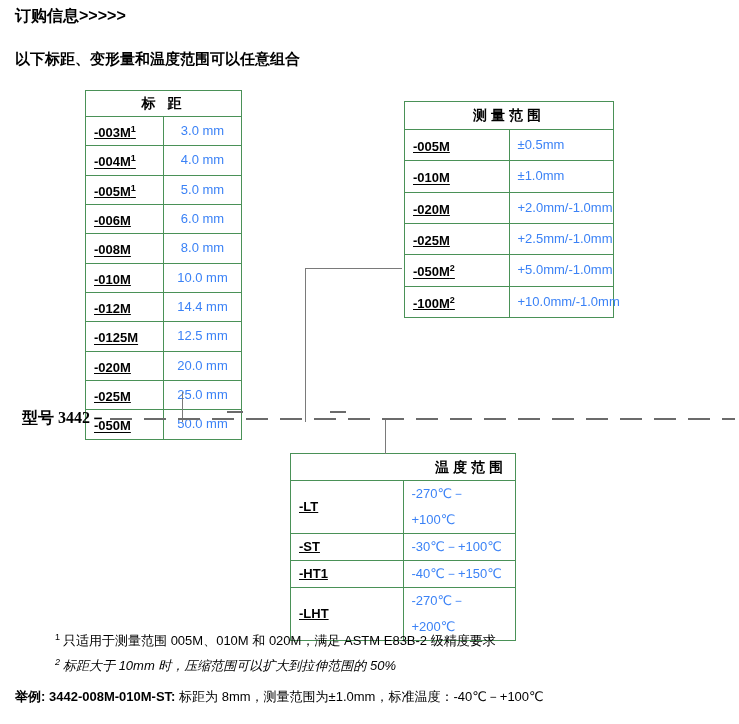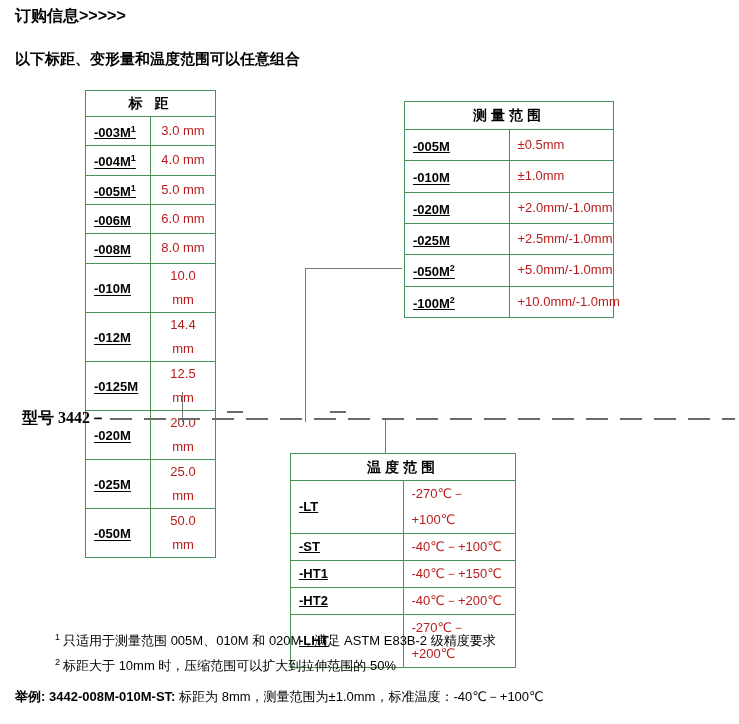--- a/index.html
+++ b/index.html
@@ -61,42 +61,42 @@
   }
   td.code {
     font-weight: bold;
     text-align: left;
     font-size: 13px;
     text-decoration: underline;
   }
   td.val {
     text-align: left;
     font-weight: normal;
-    color: #b91c1c;
+    color: #3b82f6;
   }
   sup { font-size: 9px; vertical-align: super; font-weight: bold; }
 
   
-  #table-gauge-length { left: 85px; top: 90px; width: 131px; }
+  #table-gauge-length { left: 85px; top: 90px; width: 157px; }
   #table-gauge-length td.code { width: 66px; }
   #table-gauge-length td.val  { width: 73px; text-align: center; }
   #table-gauge-length td { height: 24px; line-height: 24px; }
   #table-gauge-length th.hdr { height: 25px; line-height: 25px; }
 
   #table-measuring-range { left: 404px; top: 101px; width: 210px; }
   #table-measuring-range td.code { width: 70px; }
   #table-measuring-range td.val  { width: 124px; }
   #table-measuring-range td { height: 26px; line-height: 26px; }
   #table-measuring-range th.hdr { height: 27px; line-height: 27px; }
 
   #table-temperature-range { left: 290px; top: 453px; width: 226px; }
   #table-temperature-range td.code { width: 72px; }
   #table-temperature-range td.val  { width: 138px; }
   #table-temperature-range td { height: 26px; line-height: 26px; border-radius: 22px; }
-  #table-temperature-range th.hdr { height: 26px; line-height: 26px; }
+  #table-temperature-range th.hdr { height: 26px; line-height: 26px; text-align: right; }
 
   
   #model-label {
     left: 22px;
     top: 408px;
     font-size: 16px;
     font-weight: bold;
     font-family: Liberation Serif, serif;
     white-space: nowrap;
   }
@@ -123,21 +123,21 @@
   .lead.v { width: 1px; }
   .lead.h { height: 1px; }
 
   
   .footnote {
     left: 55px;
     font-size: 13px;
     white-space: nowrap;
   }
   #footnote-1 { top: 632px; }
-  #footnote-2 { top: 657px; }
+  #footnote-2 { top: 657px; font-style: italic; }
   .footnote .marker {
     font-size: 9px;
     vertical-align: super;
     margin-right: 3px;
   }
   #example-line {
     left: 15px;
     top: 688px;
     font-size: 13px;
     white-space: nowrap;
@@ -245,29 +245,25 @@
       <th class="hdr" colspan="2">温度范围</th>
     </tr>
   </thead>
   <tbody>
     <tr>
       <td class="code">-LT</td>
       <td class="val">-270℃－+100℃</td>
     </tr>
     <tr>
       <td class="code">-ST</td>
-      <td class="val">-40℃－+100℃</td>
+      <td class="val">-30℃－+100℃</td>
     </tr>
     <tr>
       <td class="code">-HT1</td>
       <td class="val">-40℃－+150℃</td>
-    </tr>
-    <tr>
-      <td class="code">-HT2</td>
-      <td class="val">-40℃－+200℃</td>
     </tr>
     <tr>
       <td class="code">-LHT</td>
       <td class="val">-270℃－+200℃</td>
     </tr>
   </tbody>
 </table>
 
 <div class="abs lead v" style="left:182px; top:392px; height:30px;"></div>
 

